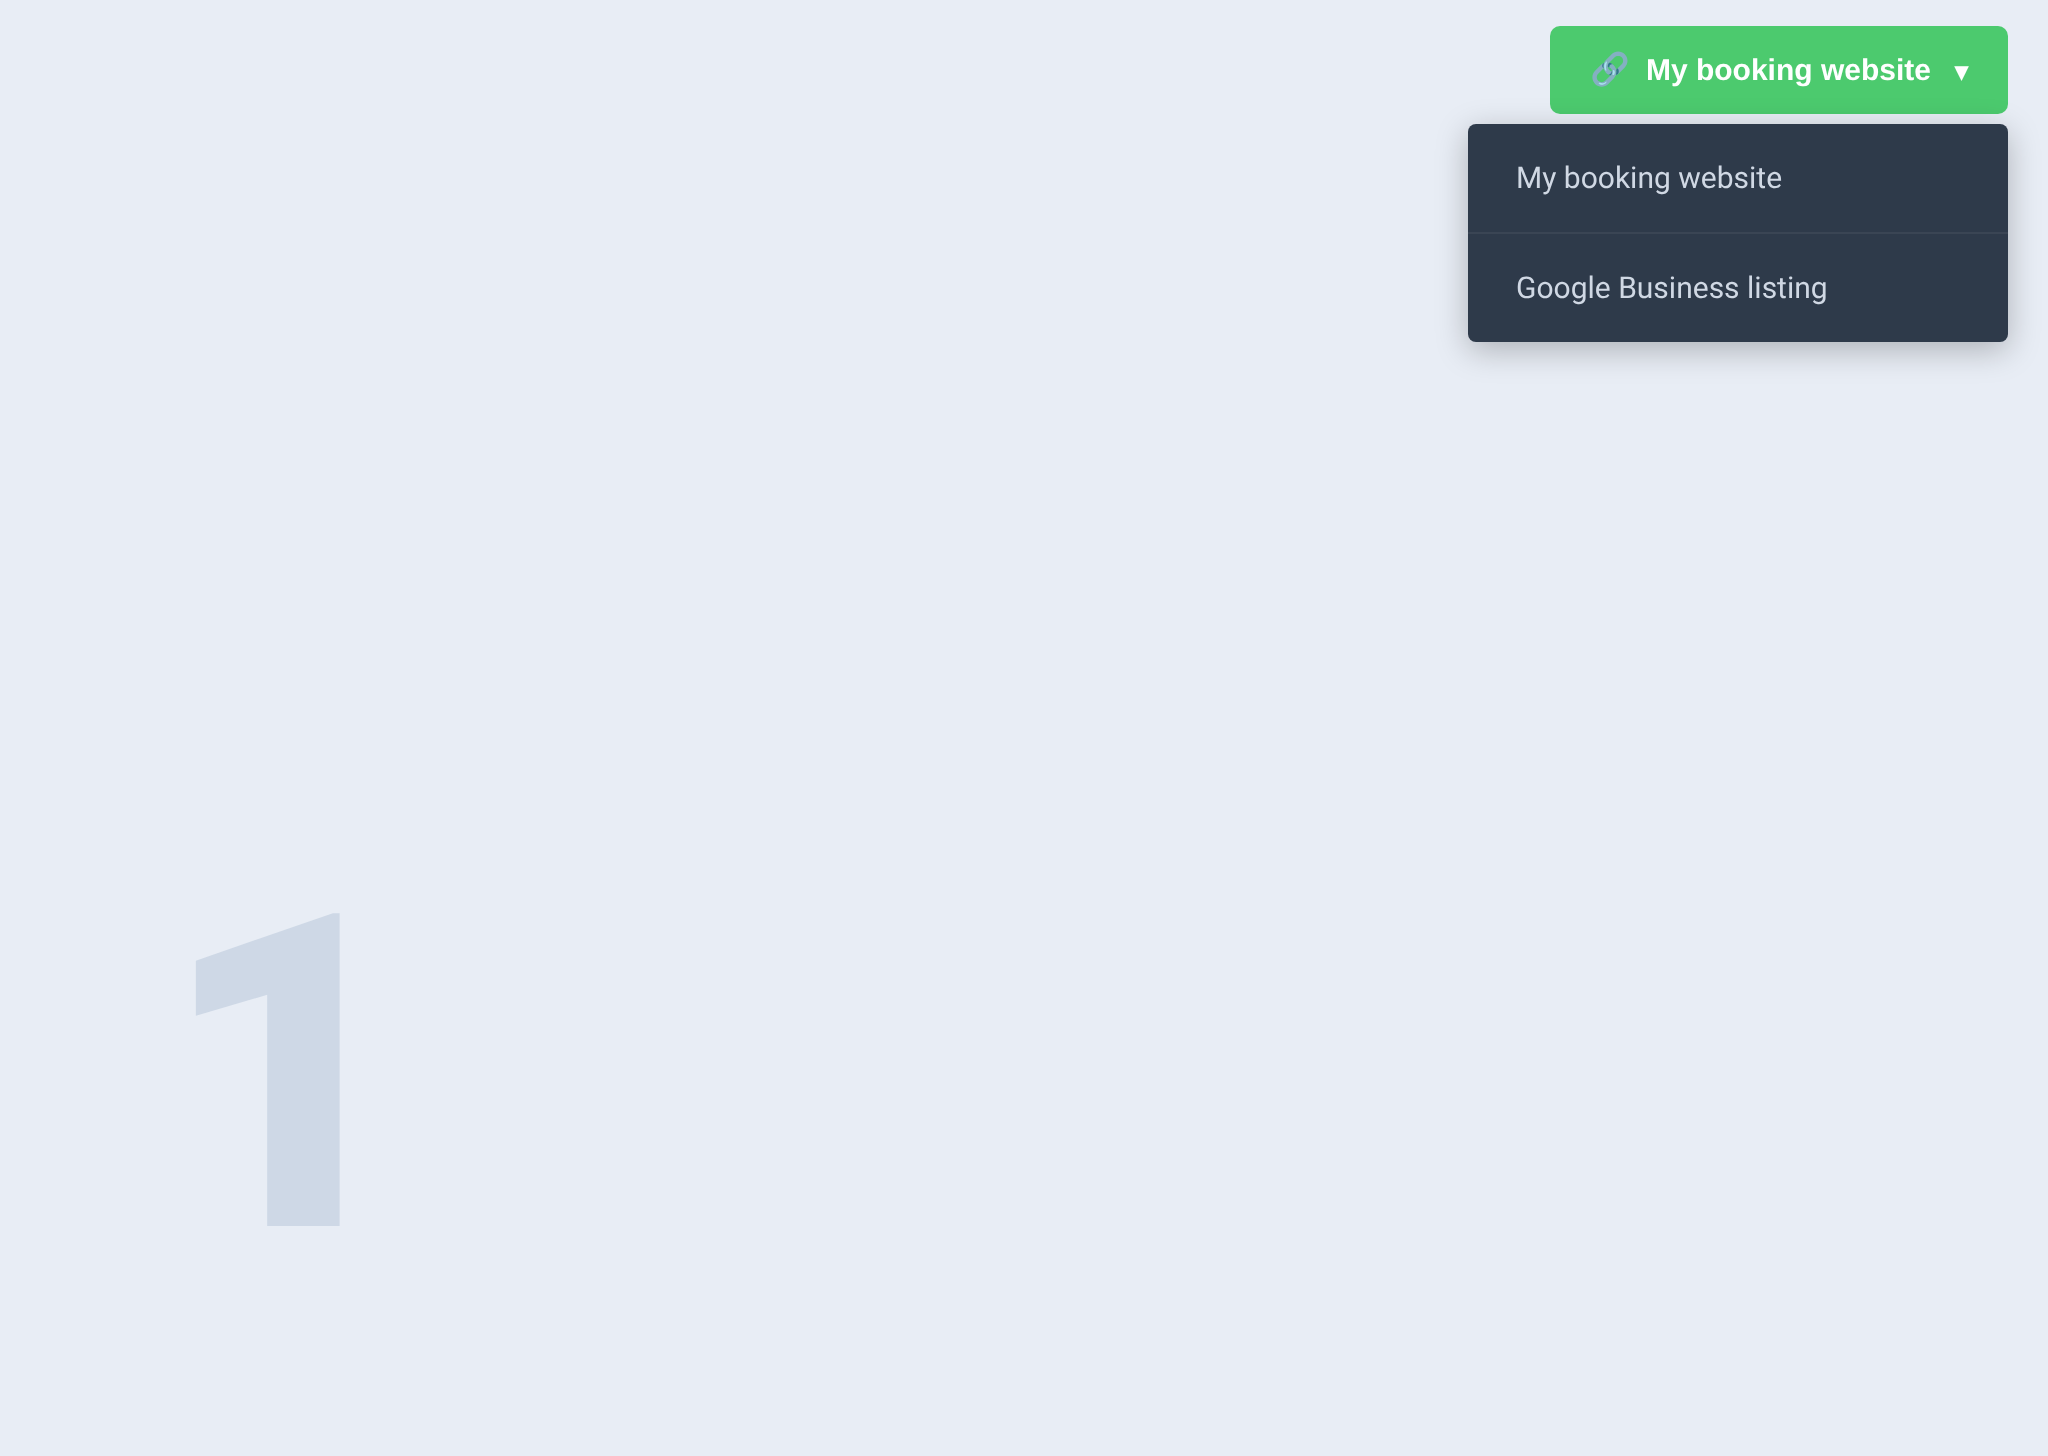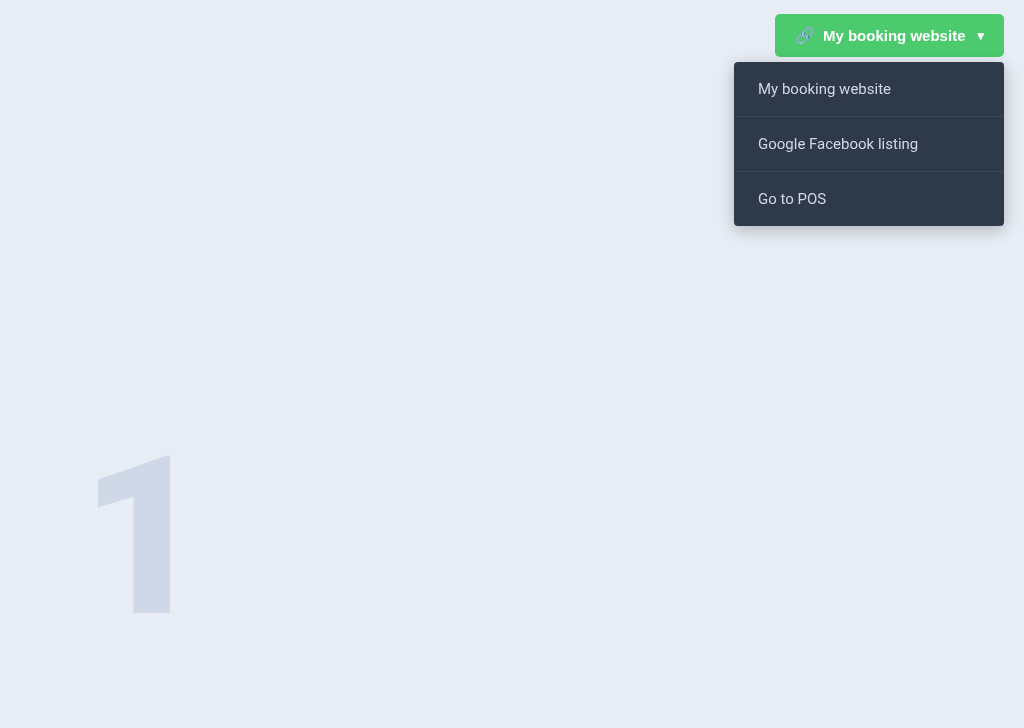--- a/index.html
+++ b/index.html
@@ -109,17 +109,16 @@
     <button class="booking-channels-btn">
       <span class="link-icon">🔗</span>
       <span>My booking website</span>
       <span class="chevron">▾</span>
     </button>
   </div>
 
   <div class="dropdown-menu">
 
   <div class="dropdown-item">My booking website</div>
-      <div class="dropdown-item">Google Facebook listing</div>
-      <div class="dropdown-item">Go to POS</div>
+      <div class="dropdown-item">Google Business listing</div>
     </div>
 
 </div>
 
 </body></html>

